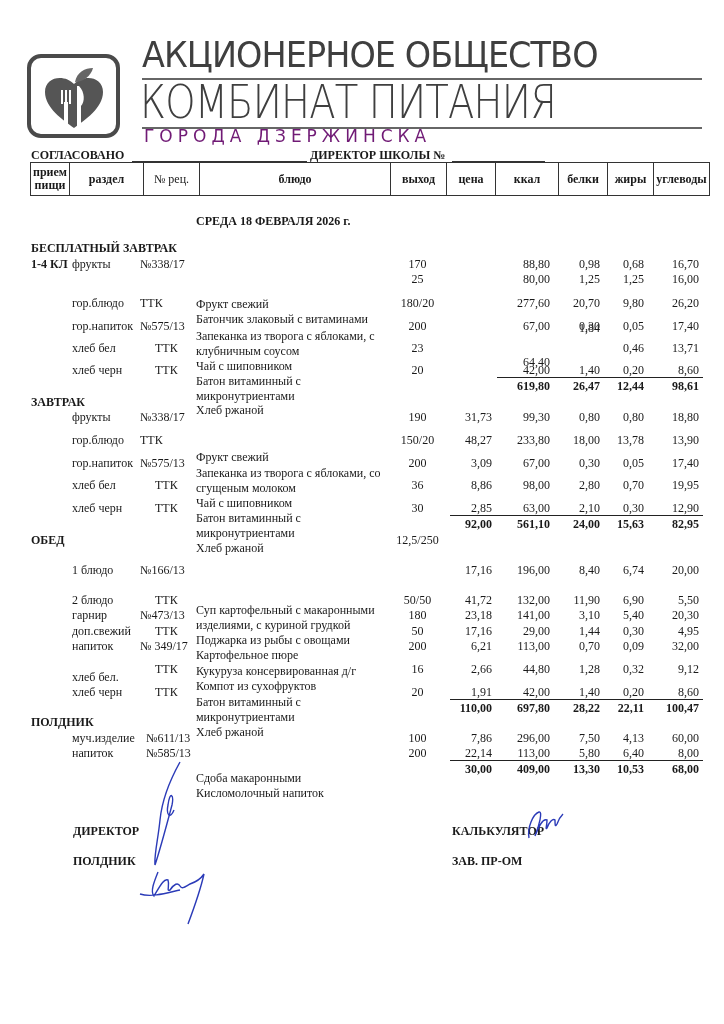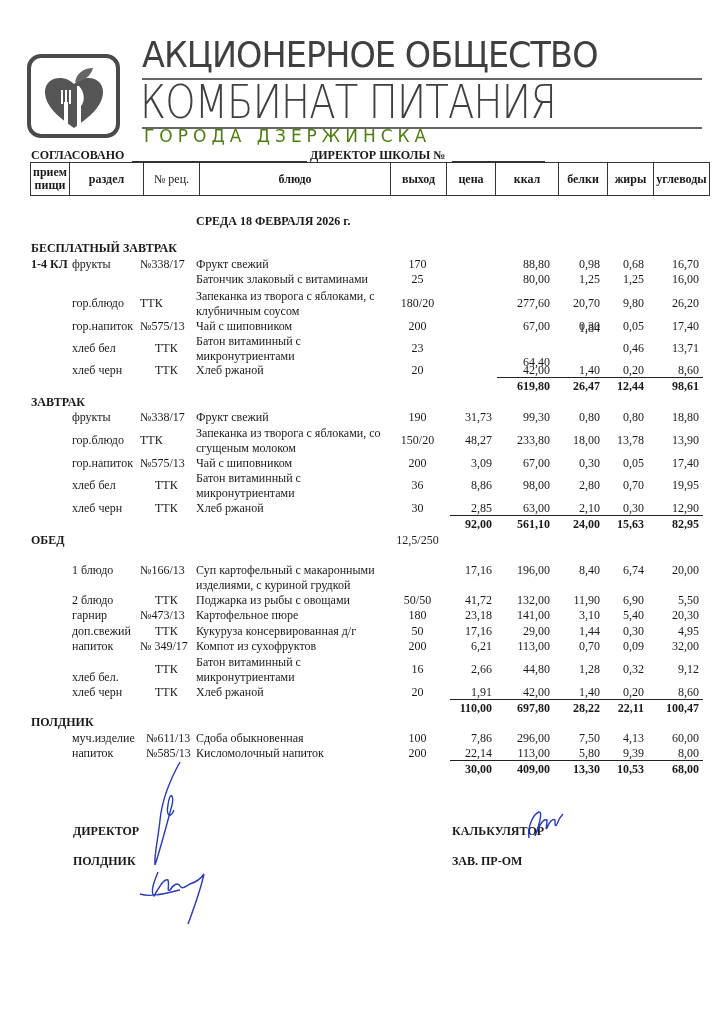--- a/index.html
+++ b/index.html
@@ -20,41 +20,41 @@
   }
   .co-rule1 { position: absolute; left: 142px; top: 78px; width: 560px; height: 2px; background: #666; }
   .co-line2 {
     position: absolute; left: 140px; top: 74px; font-family: "DejaVu Sans", sans-serif;
     font-size: 47px; color: #3f3f3f; letter-spacing: -1px; white-space: nowrap; font-weight: 300;
     transform: scaleX(0.82); transform-origin: left top;
   }
   .co-rule2 { position: absolute; left: 142px; top: 127px; width: 560px; height: 2px; background: #666; }
   .co-line3 {
     position: absolute; left: 144px; top: 126px; font-family: "DejaVu Sans", sans-serif;
-    font-size: 17px; color: #4d7c0f; letter-spacing: 5px; white-space: nowrap;
+    font-size: 17px; color: #701a75; letter-spacing: 5px; white-space: nowrap;
   }
   
   .approve { position: absolute; left: 31px; top: 148px; font-weight: bold; font-size: 12px; }
   .approve-line { position: absolute; left: 132px; top: 161px; width: 175px; height: 1px; background: #333; }
   .director-school { position: absolute; left: 310px; top: 148px; font-weight: bold; font-size: 12px; }
   .director-line { position: absolute; left: 452px; top: 161px; width: 93px; height: 1px; background: #333; }
   
   table.hdr {
     position: absolute; left: 30px; top: 162px; width: 680px; border-collapse: collapse;
     font-size: 12px; font-weight: bold;
   }
   table.hdr td { border: 1px solid #333; text-align: center; padding: 0; height: 32px; line-height: 13px; }
   .date-line { position: absolute; left: 196px; top: 214px; font-size: 12px; font-weight: bold; }
   
   .sec-title { position: absolute; left: 31px; font-size: 12px; font-weight: bold; }
   .cell { position: absolute; font-size: 12px; white-space: nowrap; line-height: 15px; }
   .meal { left: 31px; font-weight: bold; }
   .section { left: 72px; }
   .recipe { left: 140px; }
-  .dish { left: 196px; white-space: normal; width: 190px; }
+  .dish { left: 196px; white-space: normal; width: 190px; margin-top: 40px; }
   .c-out { left: 395px; width: 45px; text-align: center; }
   .c-price { left: 452px; width: 40px; text-align: right; }
   .c-kcal { left: 500px; width: 50px; text-align: right; }
   .c-prot { left: 556px; width: 44px; text-align: right; }
   .c-fat { left: 604px; width: 40px; text-align: right; }
   .c-carb { left: 650px; width: 49px; text-align: right; }
   .total-rule { position: absolute; height: 1px; background: #222; }
   .bold { font-weight: bold; }
   .sig-label { position: absolute; font-size: 12px; font-weight: bold; }
   .sig { position: absolute; }
@@ -324,37 +324,37 @@
   <div class="cell c-prot bold" style="top:701px">28,22</div>
   <div class="cell c-fat bold" style="top:701px">22,11</div>
   <div class="cell c-carb bold" style="top:701px">100,47</div>
 </div>
 
 <div class="sec-title" style="top:715px">ПОЛДНИК</div>
 
 <div>
   <div class="cell section" style="top:731px">муч.изделие</div>
   <div class="cell recipe" style="top:731px; left:146px">№611/13</div>
-  <div class="cell dish" style="top:731px">Сдоба обыкновенная</div>
+  <div class="cell dish" style="top:731px">Сдоба макаронными</div>
   <div class="cell c-out" style="top:731px">100</div>
   <div class="cell c-price" style="top:731px">7,86</div>
   <div class="cell c-kcal" style="top:731px">296,00</div>
   <div class="cell c-prot" style="top:731px">7,50</div>
   <div class="cell c-fat" style="top:731px">4,13</div>
   <div class="cell c-carb" style="top:731px">60,00</div>
 </div>
 <div>
   <div class="cell section" style="top:746px">напиток</div>
   <div class="cell recipe" style="top:746px; left:146px">№585/13</div>
   <div class="cell dish" style="top:746px">Кисломолочный напиток</div>
   <div class="cell c-out" style="top:746px">200</div>
   <div class="cell c-price" style="top:746px">22,14</div>
   <div class="cell c-kcal" style="top:746px">113,00</div>
   <div class="cell c-prot" style="top:746px">5,80</div>
-  <div class="cell c-fat" style="top:746px">9,39</div>
+  <div class="cell c-fat" style="top:746px">6,40</div>
   <div class="cell c-carb" style="top:746px">8,00</div>
 </div>
 <div class="total-rule" style="left:450px; top:760px; width:253px"></div>
 <div>
   <div class="cell c-price bold" style="top:762px">30,00</div>
   <div class="cell c-kcal bold" style="top:762px">409,00</div>
   <div class="cell c-prot bold" style="top:762px">13,30</div>
   <div class="cell c-fat bold" style="top:762px">10,53</div>
   <div class="cell c-carb bold" style="top:762px">68,00</div>
 </div>

